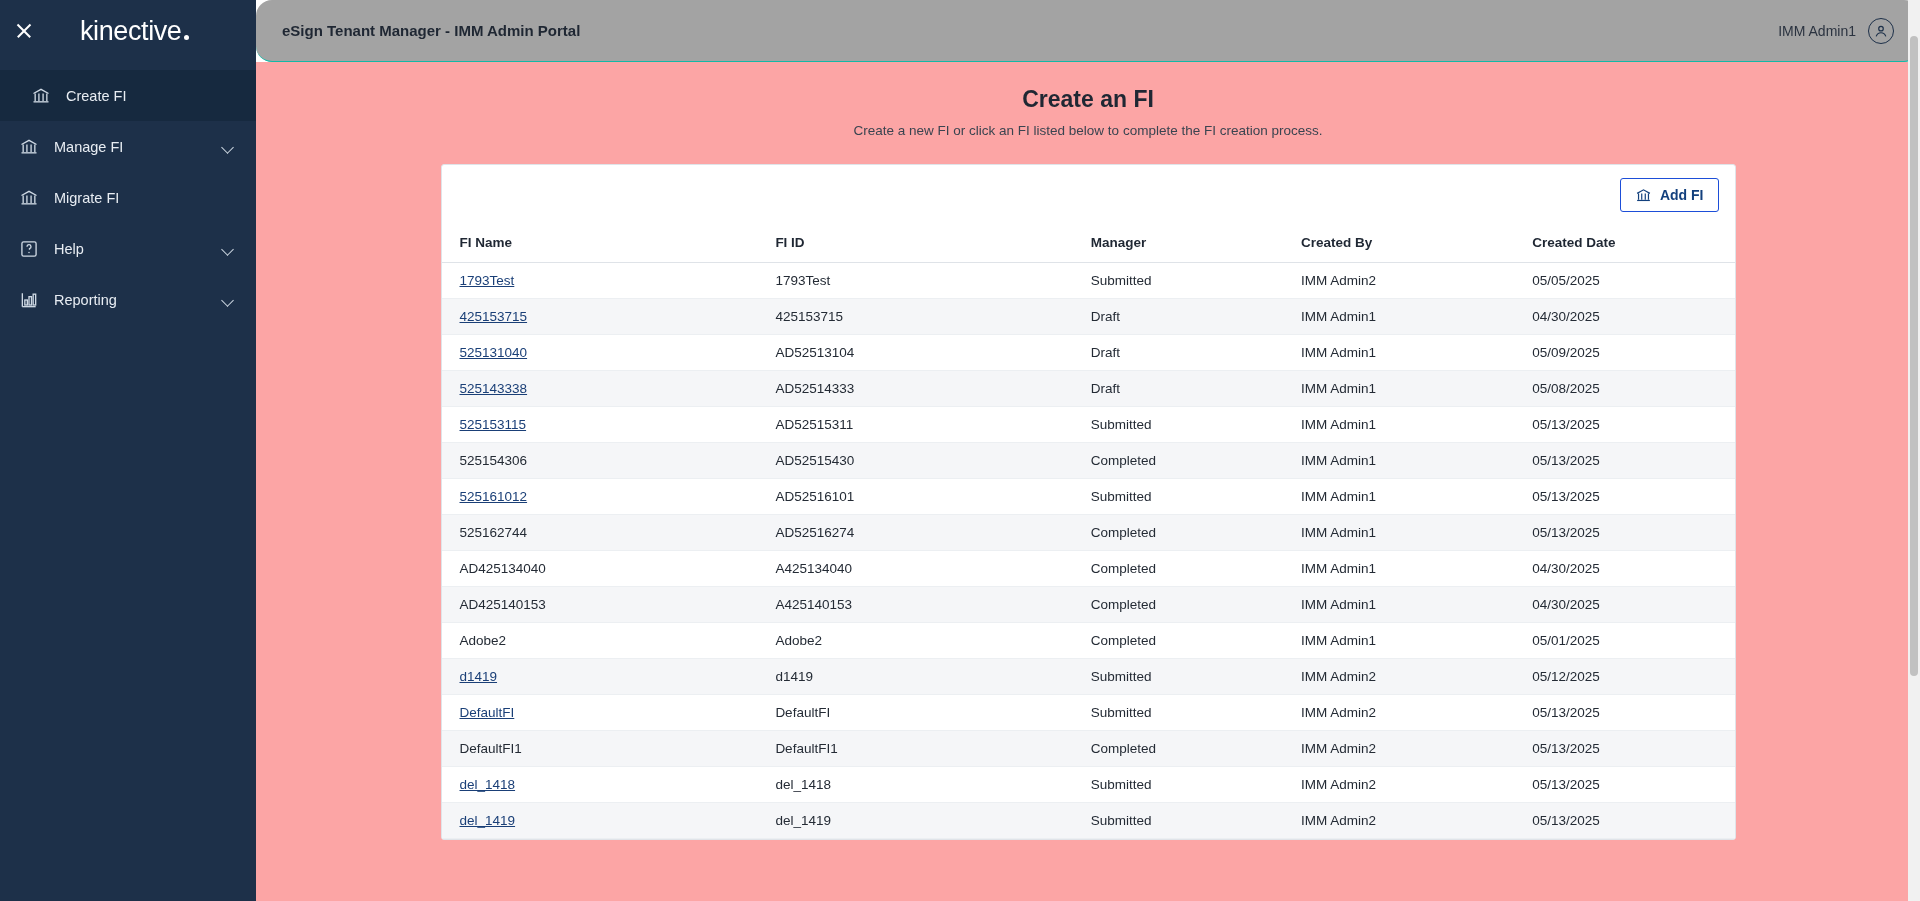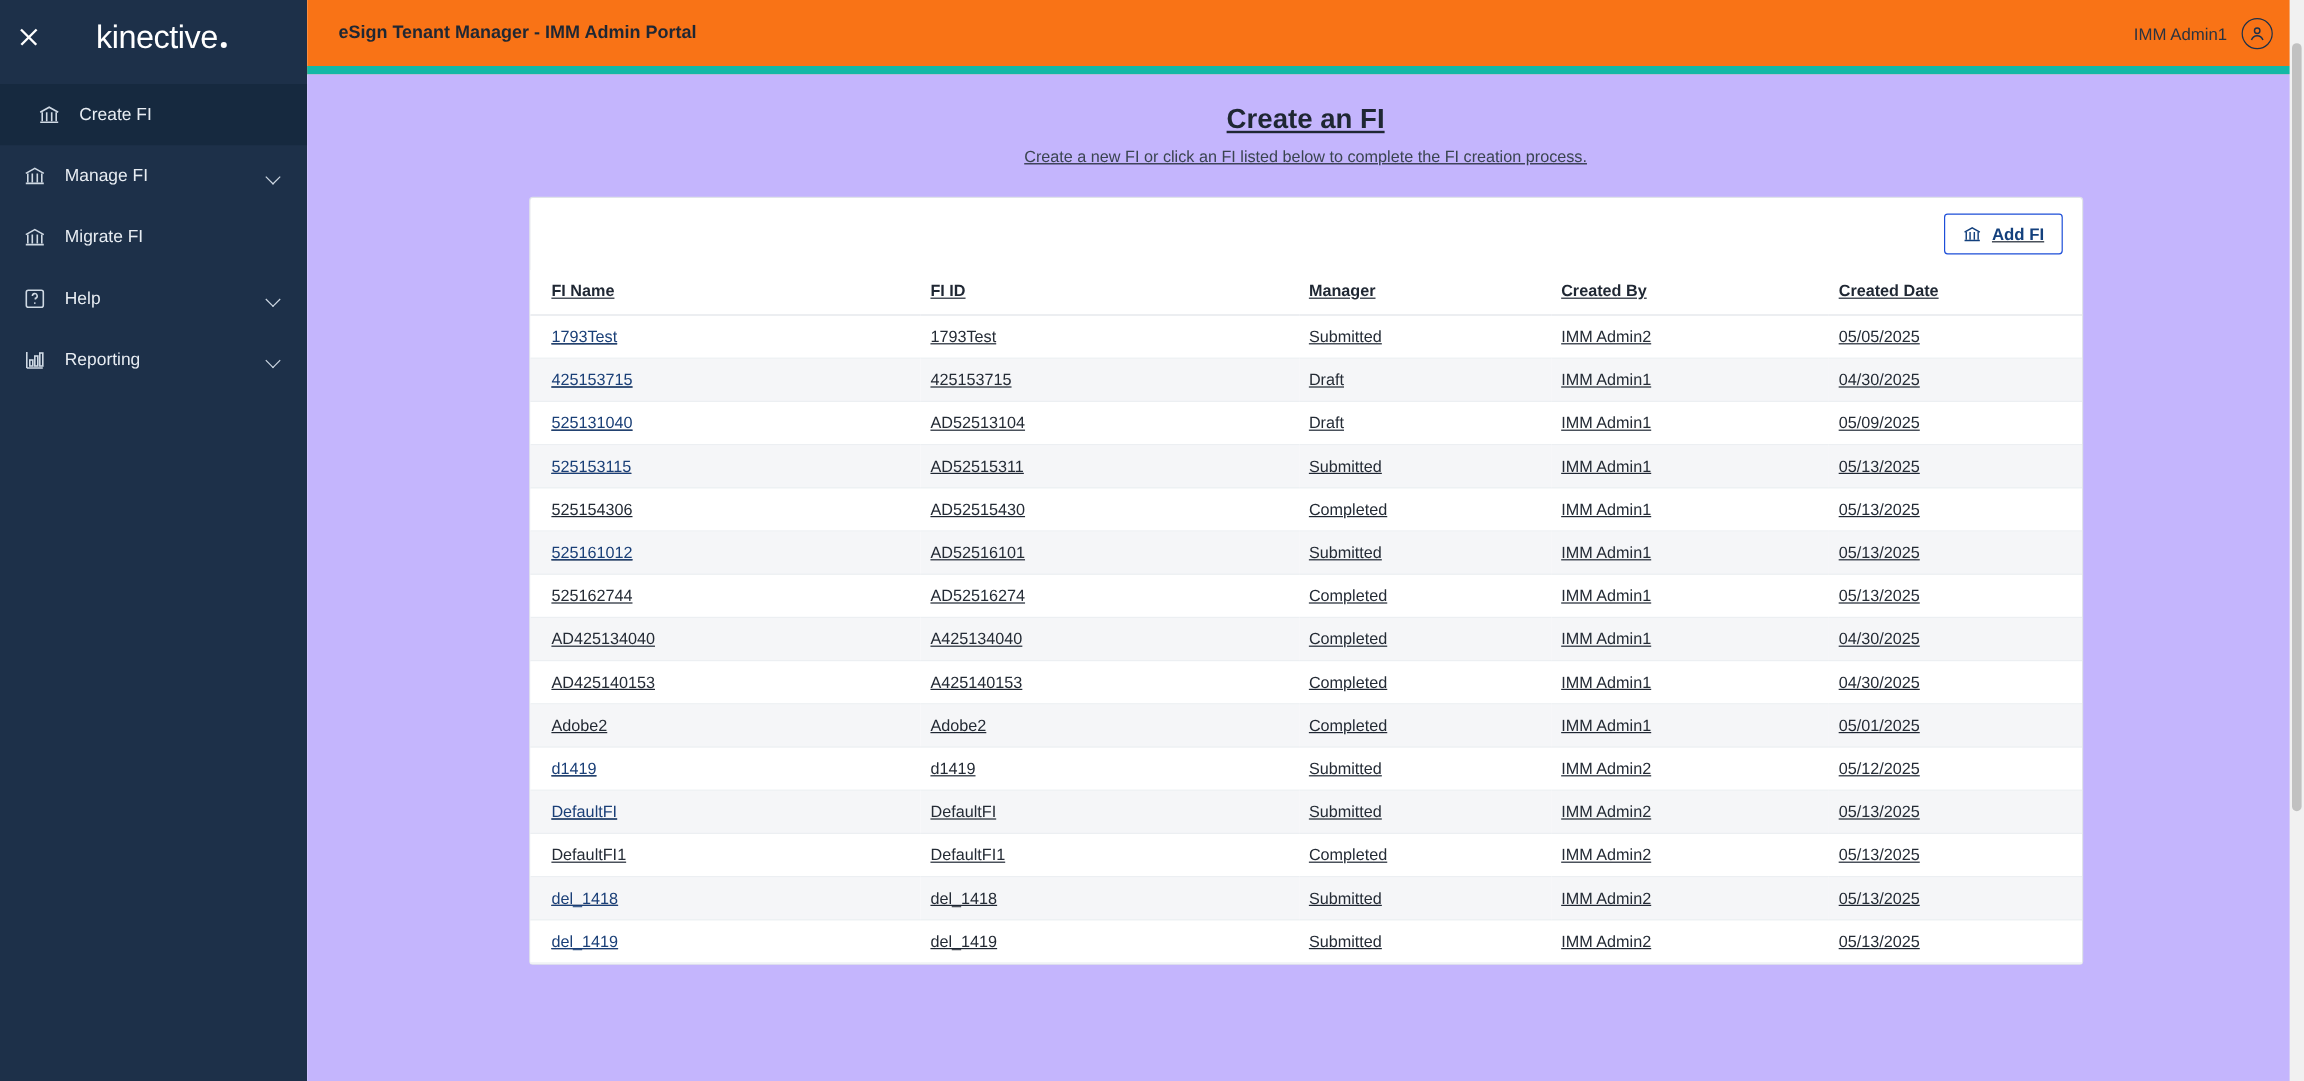--- a/index.html
+++ b/index.html
@@ -109,26 +109,27 @@
     flex: 1 1 auto;
     display: flex;
     flex-direction: column;
     background: #ffffff;
     min-width: 0;
     position: relative;
   }
   .topbar {
     height: 62px;
     flex: 0 0 62px;
-    background: #f97316;
-    border-bottom: 7px solid #14b8a6;
+    background: #a3a3a3;
+    border-bottom: 1px solid #14b8a6;
     display: flex;
     align-items: center;
     padding: 0 26px;
     justify-content: space-between;
+    border-radius: 16px;
   }
   .topbar-title {
     font-size: 15px;
     font-weight: 700;
     color: #1f2733;
   }
   .topbar-right {
     display: flex;
     align-items: center;
     gap: 12px;
@@ -139,24 +140,23 @@
     width: 26px; height: 26px;
     border-radius: 50%;
     border: 1.6px solid #1d3049;
     display: flex; align-items: center; justify-content: center;
     color: #1d3049;
   }
 
   .content {
     flex: 1 1 auto;
     overflow: hidden;
-    background: #c4b5fd;
+    background: #fca5a5;
     padding: 0;
     position: relative;
-    text-decoration: underline;
   }
   .page-head {
     text-align: center;
     padding: 24px 0 4px 0;
   }
   .page-title {
     font-size: 23px;
     font-weight: 700;
     color: #1f2733;
     margin: 0 0 10px 0;
@@ -405,20 +405,27 @@
                 <td class="col-date">04/30/2025</td>
               </tr>
               <tr>
                 <td class="col-name"><a class="fi-link">525131040</a></td>
                 <td class="col-id">AD52513104</td>
                 <td class="col-status">Draft</td>
                 <td class="col-by">IMM Admin1</td>
                 <td class="col-date">05/09/2025</td>
               </tr>
               <tr>
+                <td class="col-name"><a class="fi-link">525143338</a></td>
+                <td class="col-id">AD52514333</td>
+                <td class="col-status">Draft</td>
+                <td class="col-by">IMM Admin1</td>
+                <td class="col-date">05/08/2025</td>
+              </tr>
+              <tr>
                 <td class="col-name"><a class="fi-link">525153115</a></td>
                 <td class="col-id">AD52515311</td>
                 <td class="col-status">Submitted</td>
                 <td class="col-by">IMM Admin1</td>
                 <td class="col-date">05/13/2025</td>
               </tr>
               <tr>
                 <td class="col-name"><span class="fi-plain">525154306</span></td>
                 <td class="col-id">AD52515430</td>
                 <td class="col-status">Completed</td>

